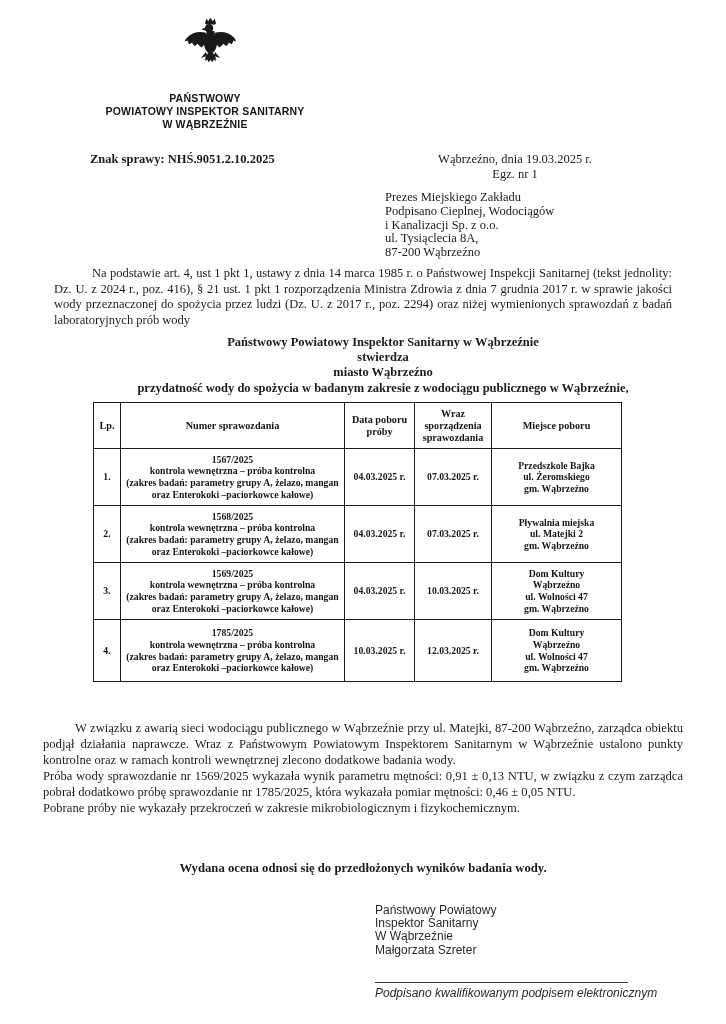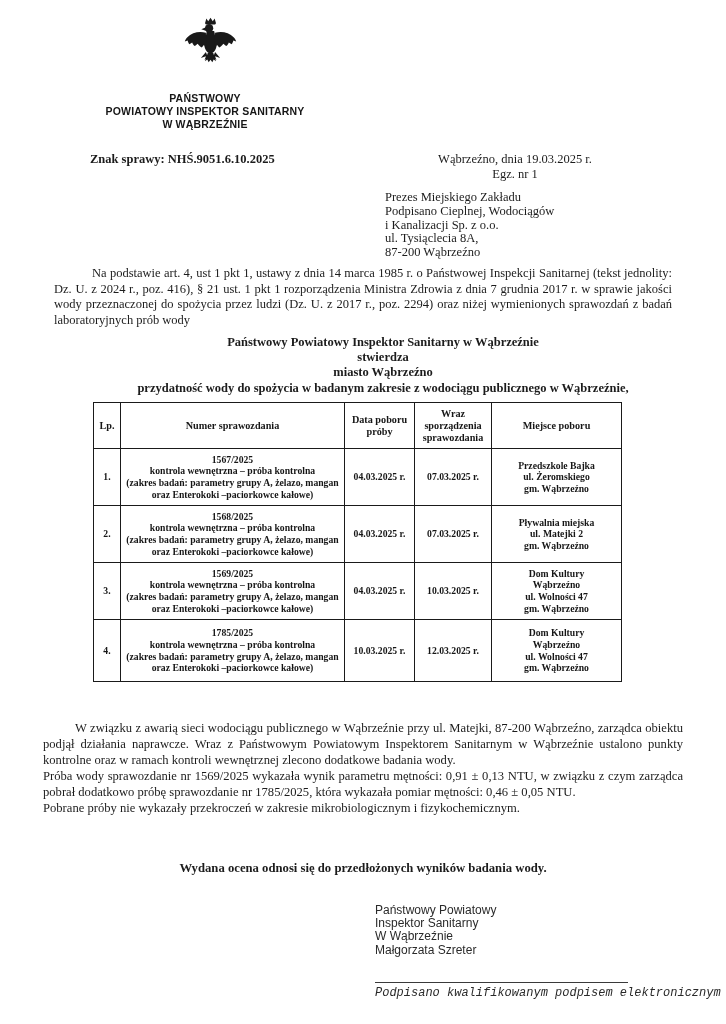--- a/index.html
+++ b/index.html
@@ -152,21 +152,21 @@
     position: absolute;
     left: 375px;
     top: 982px;
     width: 253px;
     border-top: 1.2px solid #3a3a3a;
   }
   .sig-note {
     position: absolute;
     left: 375px;
     top: 986px;
-    font-family: Liberation Mono, monospace;
+    font-family: Liberation Sans, sans-serif;
     font-style: italic;
     font-size: 12px;
     color: #2a2a2a;
   }
 </style>
 </head>
 <body>
 
 <div class="page">
 
@@ -183,21 +183,21 @@
       <path d="M70 76 L81 89 L70 85 L73 94 L66 87 Z"></path>
     </g>
   </svg>
 
   <div class="org-name">
     <div>PAŃSTWOWY</div>
     <div>POWIATOWY INSPEKTOR SANITARNY</div>
     <div>W WĄBRZEŹNIE</div>
   </div>
 
-  <div class="case-line">Znak sprawy: NHŚ.9051.6.10.2025</div>
+  <div class="case-line">Znak sprawy: NHŚ.9051.2.10.2025</div>
 
   <div class="date-block">
     <div>Wąbrzeźno, dnia 19.03.2025 r.</div>
     <div>Egz. nr 1</div>
   </div>
 
   <div class="recipient">
     <div>Prezes Miejskiego Zakładu</div>
     <div>Podpisano Cieplnej, Wodociągów</div>
     <div>i Kanalizacji Sp. z o.o.</div>

